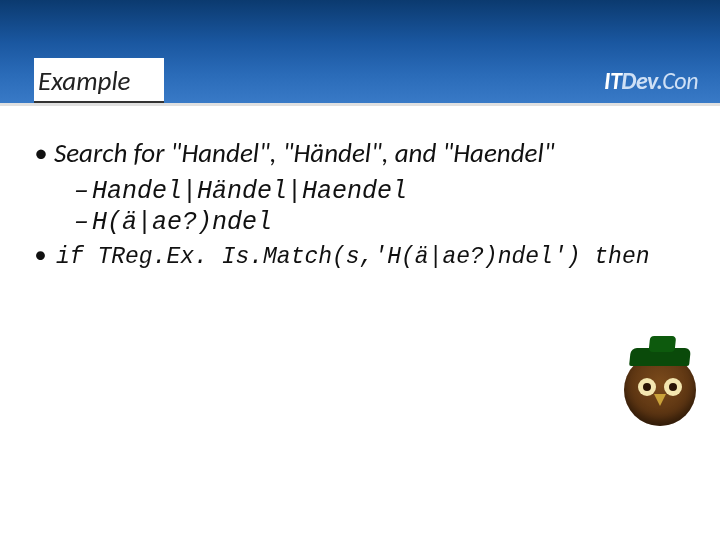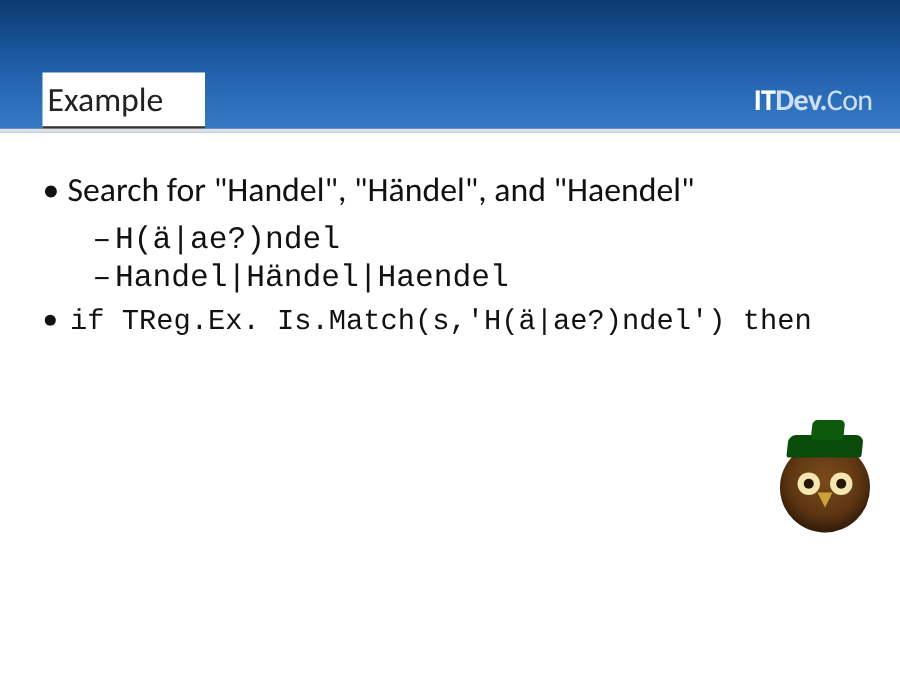--- a/index.html
+++ b/index.html
@@ -1,17 +1,17 @@
 <!DOCTYPE html>
 <html><head>
 <meta charset="utf-8">
 <style>
   * { margin: 0; padding: 0; box-sizing: border-box; }
   html, body { width: 720px; height: 540px; font-family: Calibri, Arial, sans-serif; background: #fff; overflow: hidden; }
-  .slide { width: 720px; height: 440px; position: relative; }
+  .slide { width: 720px; height: 440px; position: relative; font-style: italic; }
   .header-band {
     position: absolute; top: 0; left: 0; right: 0; height: 106px;
     background: linear-gradient(to bottom, #0b3a6f 0%, #1a57a0 40%, #2a6bb8 70%, #3a7bc8 100%);
   }
   .header-band::after {
     content: ""; position: absolute; left: 0; right: 0; bottom: 0; height: 3px;
     background: #e0e0e0;
   }
   .title-plate {
     position: absolute; left: 34px; top: 58px;
@@ -64,24 +64,24 @@
     <div class="brand">
       <span class="it">IT</span><span class="dev">Dev.</span><span class="con">Con</span>
     </div>
   </div>
 
   <div class="content">
     <div class="b1">
       <span class="dot">•</span><span>Search for "Handel", "Händel", and "Haendel"</span>
     </div>
     <div class="b2 mono">
-      <span class="dash">–</span><span>H(ä|ae?)ndel</span>
+      <span class="dash">–</span><span>Handel|Händel|Haendel</span>
     </div>
     <div class="b2 mono">
-      <span class="dash">–</span><span>Handel|Händel|Haendel</span>
+      <span class="dash">–</span><span>H(ä|ae?)ndel</span>
     </div>
     <div class="b1c">
       <span class="dot">•</span><span class="mono">if TReg.Ex. Is.Match(s,'H(ä|ae?)ndel') then</span>
     </div>
   </div>
 
   <div class="owl">
     <div class="cap"></div>
     <div class="eye l"></div>
     <div class="eye r"></div>

